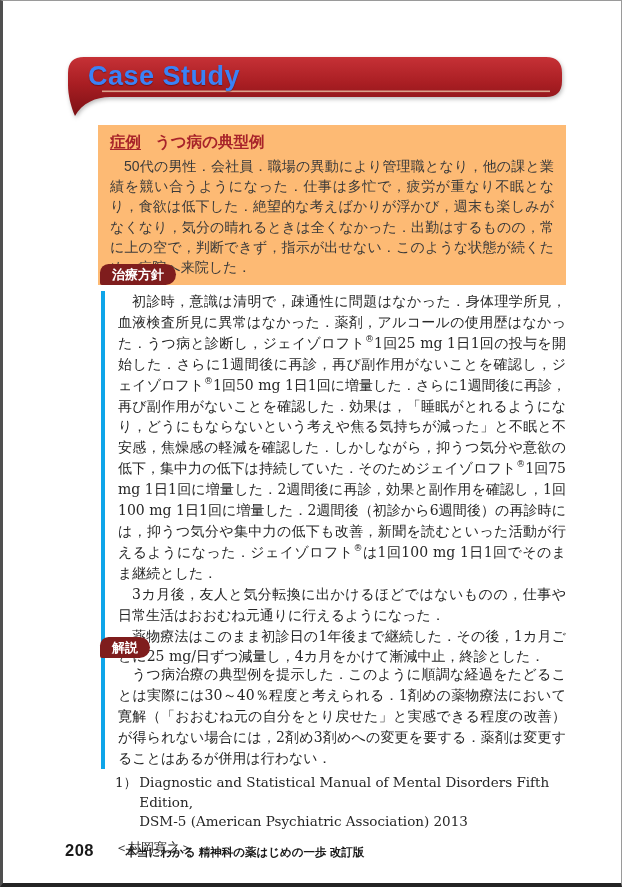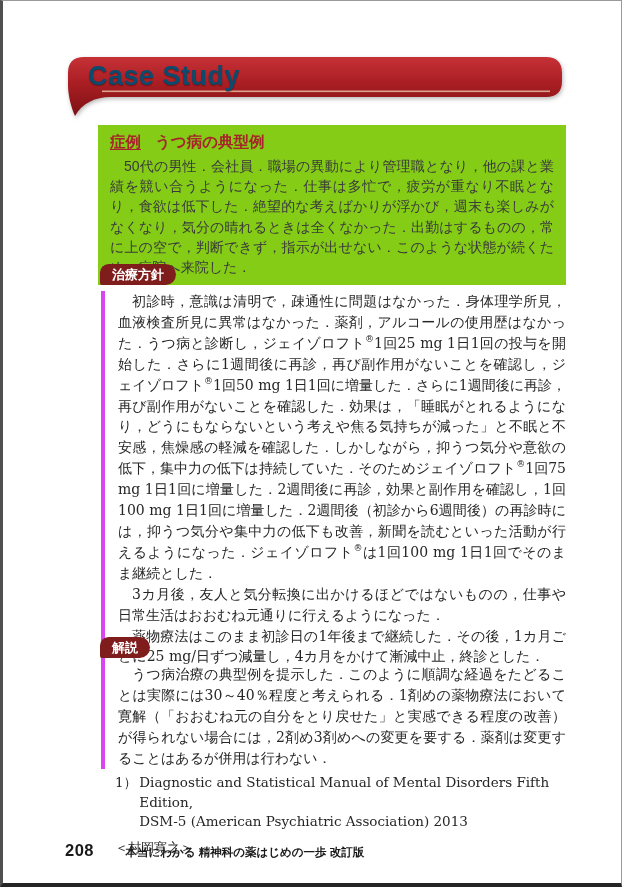--- a/index.html
+++ b/index.html
@@ -29,32 +29,32 @@
     width: 494px; height: 62px;
   }
   .banner svg { position: absolute; left: 0; top: 0; }
   .banner-title {
     position: absolute;
     left: 20px; top: 4px;
     font-family: "Liberation Sans", sans-serif;
     font-weight: bold;
     font-size: 27px;
     letter-spacing: 0.5px;
-    color: #0c4a6e;
+    color: #3b82f6;
     text-shadow: 0 1px 1px rgba(60,0,0,0.45);
   }
 
   
   .case-box {
     position: absolute;
     left: 95px; top: 124px;
     width: 468px;
     box-sizing: border-box;
     padding: 7px 12px 8px;
-    background: #84cc16;
+    background: #fdba74;
     font-family: "Liberation Sans", "DejaVu Sans", sans-serif;
   }
   .case-title {
     font-size: 15.5px;
     font-weight: bold;
     color: #a8232a;
     margin-bottom: 3px;
   }
   .case-label {
     text-decoration: underline;
@@ -84,21 +84,21 @@
     color: #ffffff;
     font-family: "Liberation Sans", sans-serif;
     font-weight: bold;
     font-size: 13px;
     line-height: 21px;
     padding: 0 12px;
     border-radius: 9px 11px 11px 2px;
     margin: 0 0 6px 0;
   }
   .ruled-body {
-    border-left: 4px solid #d946ef;
+    border-left: 4px solid #0ea5e9;
     margin-left: 1px;
     padding-left: 13px;
     box-sizing: border-box;
   }
   .ruled-body p {
     margin: 0;
     font-family: "DejaVu Serif", "Liberation Serif", serif;
     font-size: 14px;
     line-height: 20.9px;
     color: #262626;

